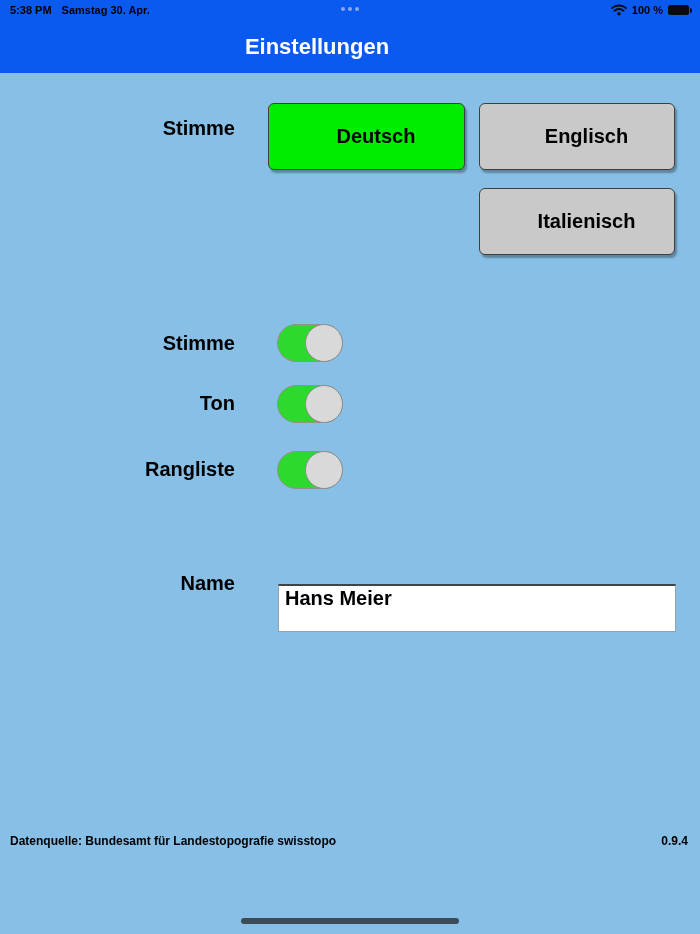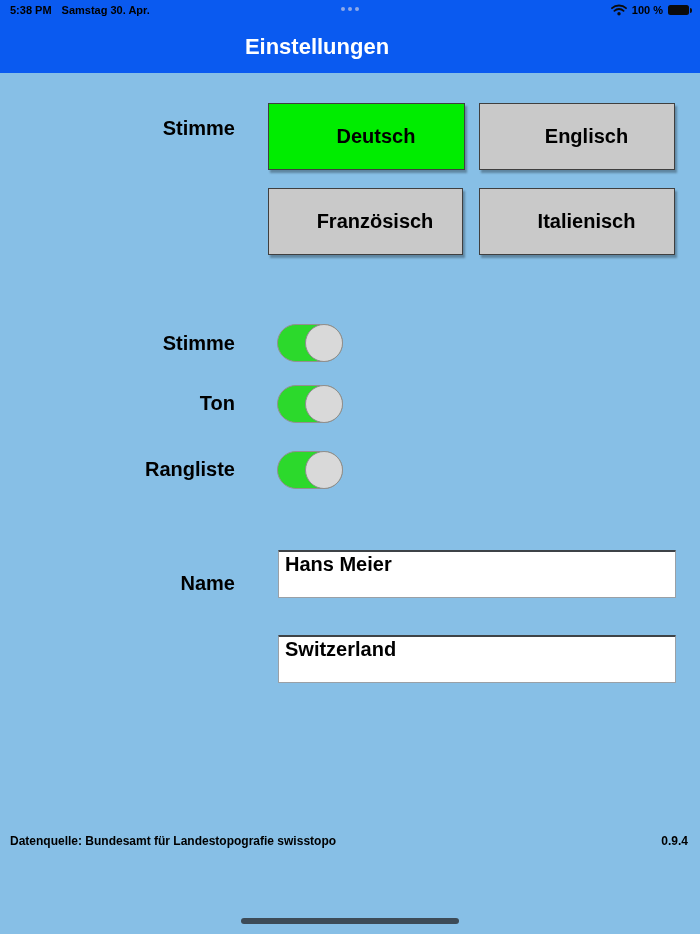--- a/index.html
+++ b/index.html
@@ -45,21 +45,21 @@
     font-size:22px; font-weight:700;
   }
   
   .row-label {
     position:absolute; left:40px; width:195px; text-align:right;
     font-size:20px; font-weight:700; color:#000; line-height:24px;
   }
   
   .lang-btn {
     position:absolute; display:flex; align-items:center; justify-content:center;
-    background:#c9c9c9; border:1.5px solid #3f3f3f; border-radius:0;
+    background:#c9c9c9; border:1.5px solid #3f3f3f; border-radius:6px;
     box-shadow:2px 3px 2px rgba(0,0,0,0.3);
     font-size:20px; font-weight:700; color:#000; cursor:pointer;
     font-family:"Liberation Sans", sans-serif;
     padding-left:19px;
   }
   .lang-btn.selected { background:#00ed00; }
   #btn-deutsch      { left:268px; top:103px; width:197px; height:67px; }
   #btn-englisch     { left:479px; top:103px; width:196px; height:67px; }
   #btn-franzoesisch { left:268px; top:188px; width:195px; height:67px; }
   #btn-italienisch  { left:479px; top:188px; width:196px; height:67px; }
@@ -78,21 +78,21 @@
   #toggle-ton       { left:277px; top:385px; }
   #toggle-rangliste { left:277px; top:451px; }
   
   .text-field {
     position:absolute; left:278px; width:398px; height:48px;
     background:#fff; border:1px solid #9aa0a6; border-top:2px solid #3e4347;
     border-radius:1px; font-family:"Liberation Sans", sans-serif;
     font-size:20px; font-weight:700; color:#000;
     padding:0 6px 20px 6px; outline:none;
   }
-  #field-name { top:550px; }
+  #field-name { top:584px; }
   #field-land { top:635px; }
   
   .footer-source {
     position:absolute; left:10px; top:834px;
     font-size:12px; font-weight:700; color:#000;
   }
   .footer-version {
     position:absolute; right:12px; top:834px;
     font-size:12px; font-weight:700; color:#000;
   }
@@ -130,41 +130,39 @@
     </div>
   </div>
 
   <div class="navbar">
     <div class="nav-title">Einstellungen</div>
   </div>
 
   <div class="row-label" style="top:116px;">Stimme</div>
   <button class="lang-btn selected" id="btn-deutsch">Deutsch</button>
   <button class="lang-btn" id="btn-englisch">Englisch</button>
-  <button class="lang-btn" id="btn-franzoesisch">Französisch</button>
   <button class="lang-btn" id="btn-italienisch">Italienisch</button>
 
   <div class="row-label" style="top:331px;">Stimme</div>
   <div class="toggle on" id="toggle-stimme">
     <span class="knob"></span>
   </div>
 
   <div class="row-label" style="top:391px;">Ton</div>
   <div class="toggle on" id="toggle-ton">
     <span class="knob"></span>
   </div>
 
   <div class="row-label" style="top:457px;">Rangliste</div>
   <div class="toggle on" id="toggle-rangliste">
     <span class="knob"></span>
   </div>
 
   <div class="row-label" style="top:571px;">Name</div>
   <input class="text-field" id="field-name" type="text" value="Hans Meier" style="">
 
-  <input class="text-field" id="field-land" type="text" value="Switzerland" style="">
 
   <div class="footer-source">Datenquelle: Bundesamt für Landestopografie swisstopo</div>
   <div class="footer-version">0.9.4</div>
 
   <div class="home-indicator"></div>
 
 </div>
 
 </body></html>

